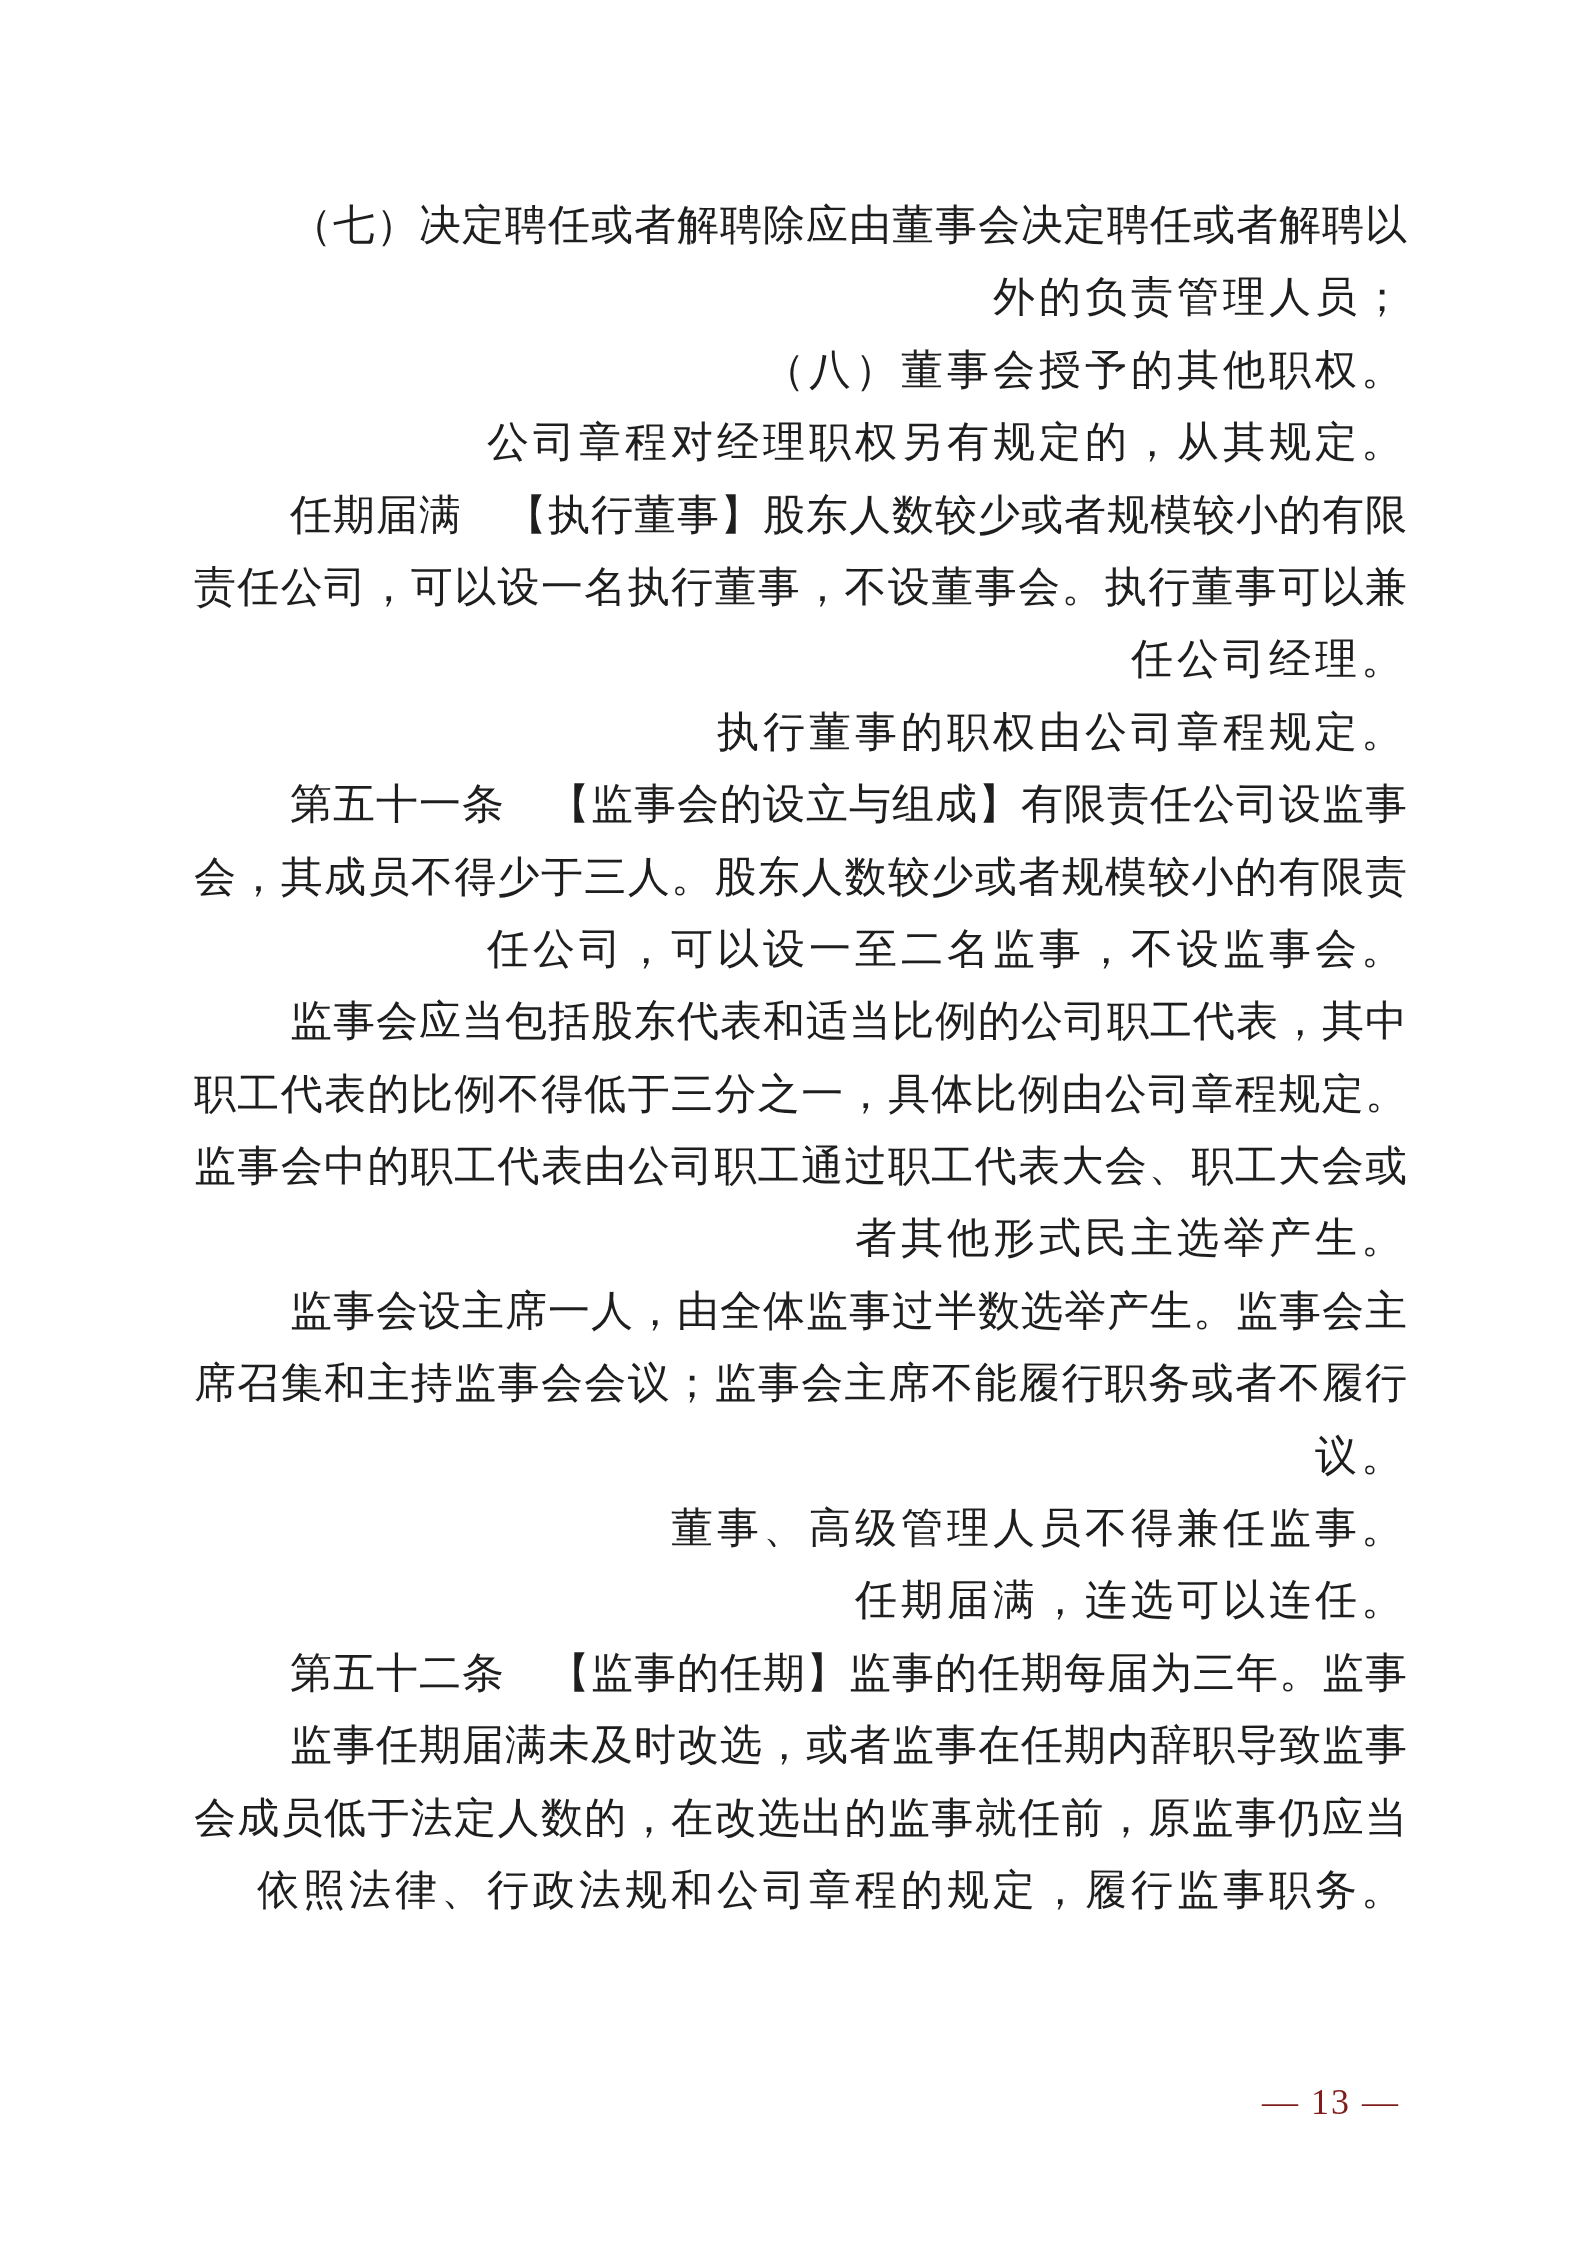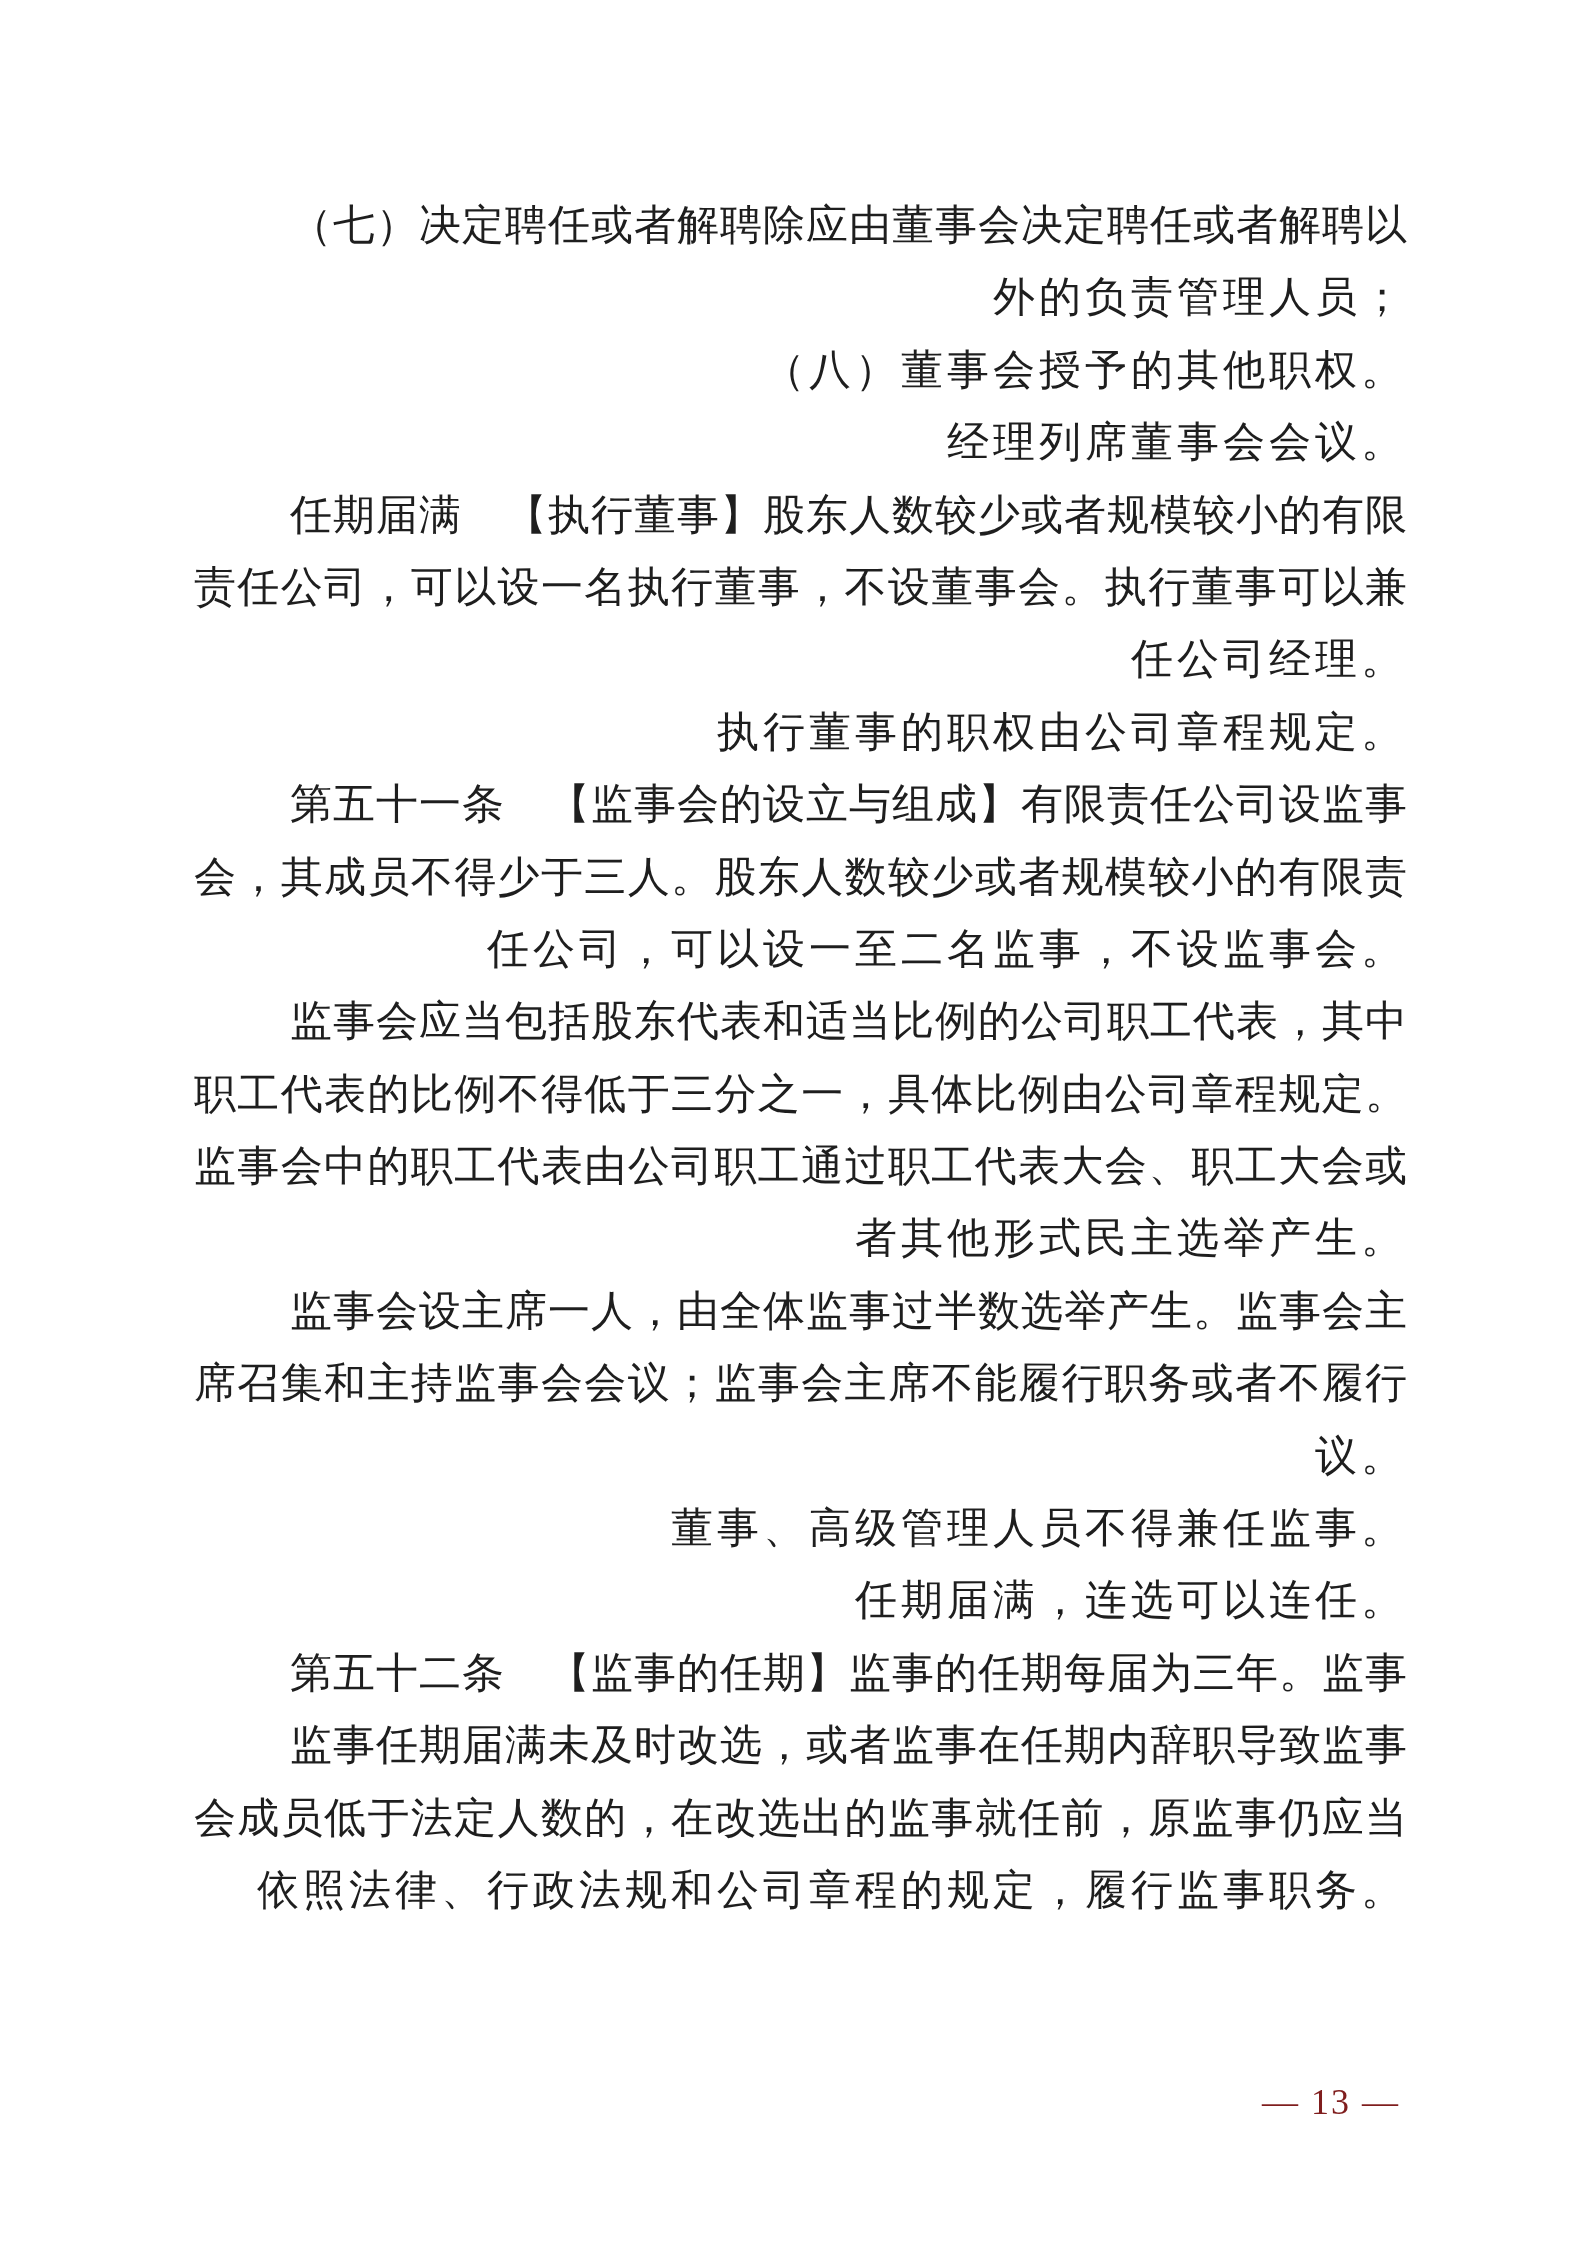--- a/index.html
+++ b/index.html
@@ -53,21 +53,21 @@
   }
 </style>
 </head>
 <body>
 
 <div class="page">
   <div class="text-block">
     <div class="line indent full">（七）决定聘任或者解聘除应由董事会决定聘任或者解聘以</div>
     <div class="line short">外的负责管理人员；</div>
     <div class="line indent short">（八）董事会授予的其他职权。</div>
-    <div class="line indent short">经理列席董事会会议。</div>
+    <div class="line indent short">公司章程对经理职权另有规定的，从其规定。</div>
     <div class="line indent full">任期届满　【执行董事】股东人数较少或者规模较小的有限</div>
     <div class="line full">责任公司，可以设一名执行董事，不设董事会。执行董事可以兼</div>
     <div class="line short">任公司经理。</div>
     <div class="line indent short">执行董事的职权由公司章程规定。</div>
     <div class="line indent full">第五十一条　【监事会的设立与组成】有限责任公司设监事</div>
     <div class="line full">会，其成员不得少于三人。股东人数较少或者规模较小的有限责</div>
     <div class="line short">任公司，可以设一至二名监事，不设监事会。</div>
     <div class="line indent full">监事会应当包括股东代表和适当比例的公司职工代表，其中</div>
     <div class="line full">职工代表的比例不得低于三分之一，具体比例由公司章程规定。</div>
     <div class="line full">监事会中的职工代表由公司职工通过职工代表大会、职工大会或</div>

